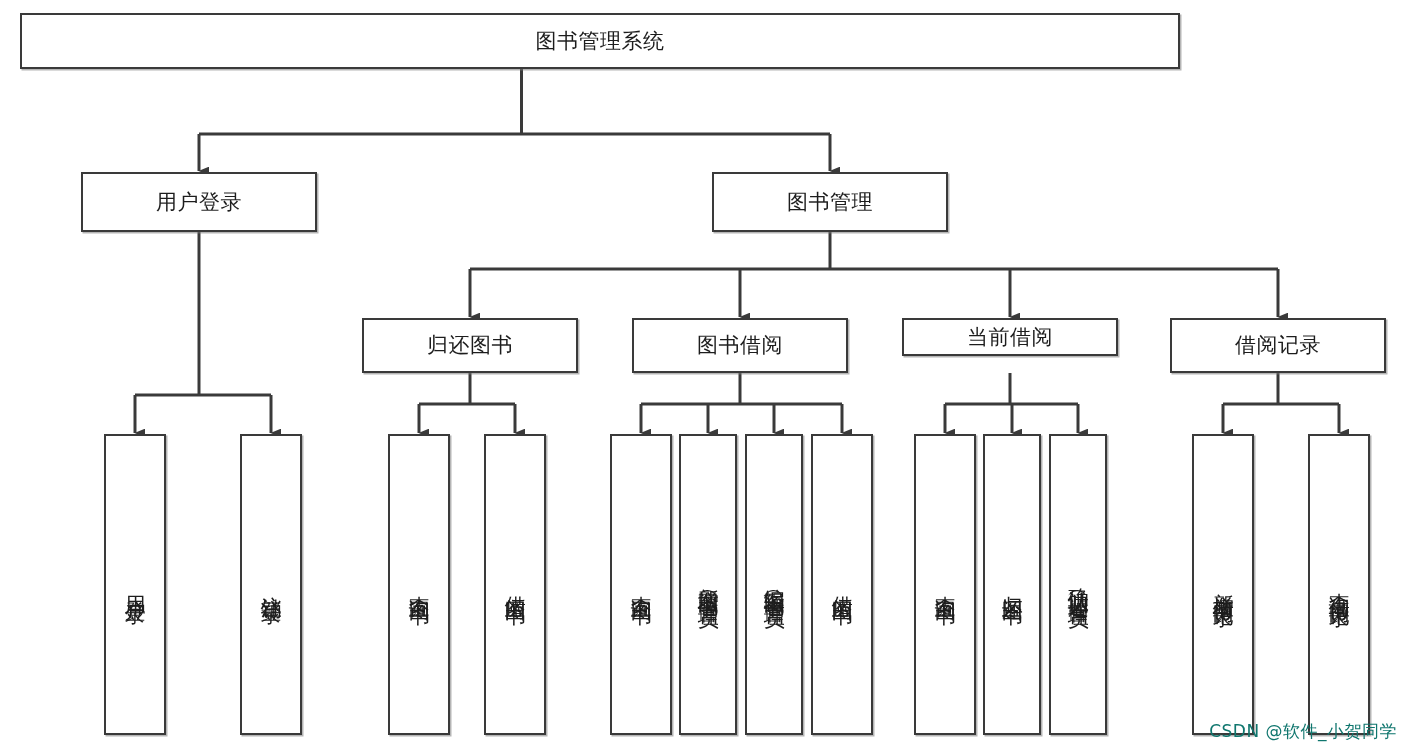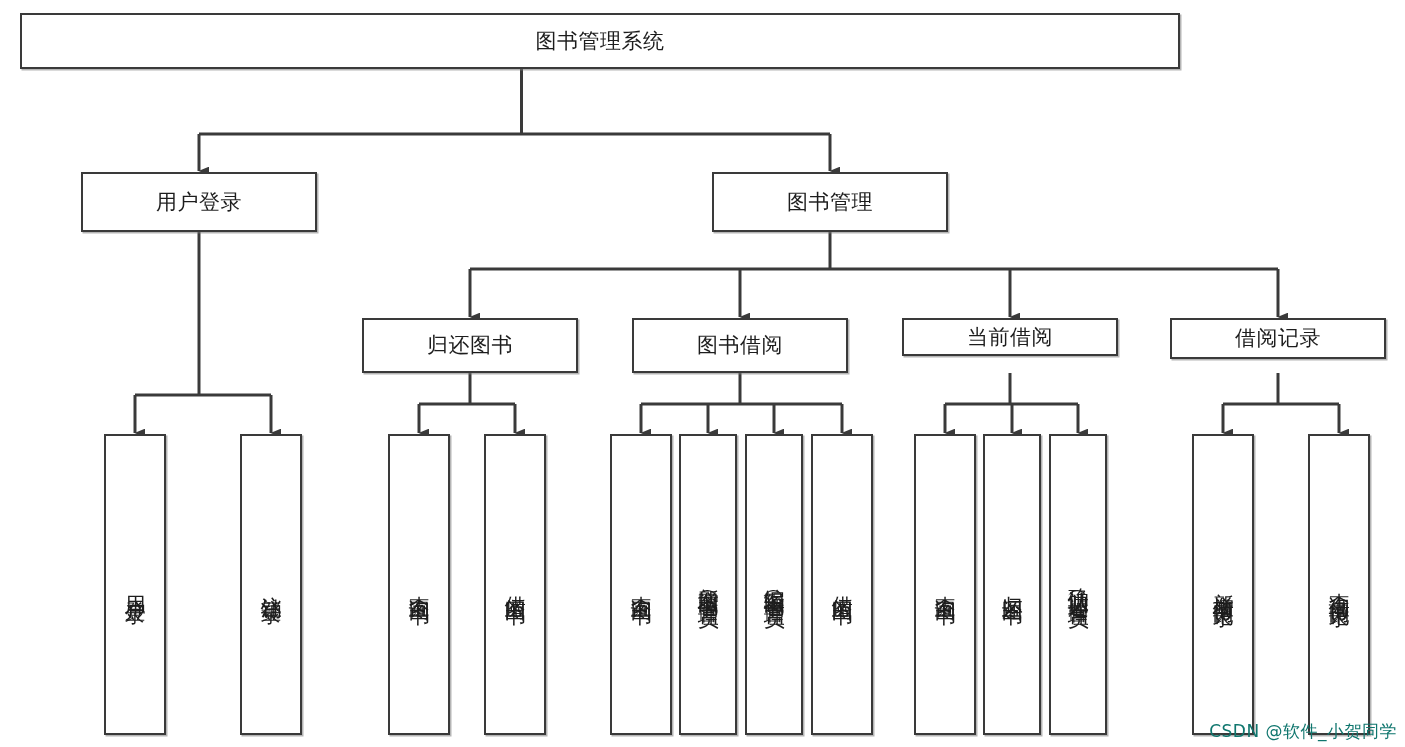--- a/index.html
+++ b/index.html
@@ -131,21 +131,21 @@
       </div>
       <div class="node horizontal" style="left: 362px; top: 318px; width: 216px; height: 55px;">
         <span class="node-label">归还图书</span>
       </div>
       <div class="node horizontal" style="left: 632px; top: 318px; width: 216px; height: 55px; align-items: center;">
         <span class="node-label">图书借阅</span>
       </div>
       <div class="node horizontal" style="left: 902px; top: 318px; width: 216px; height: 38px;">
         <span class="node-label">当前借阅</span>
       </div>
-      <div class="node horizontal" style="left: 1170px; top: 318px; width: 216px; height: 41px;">
+      <div class="node horizontal" style="left: 1170px; top: 318px; width: 216px; height: 55px;">
         <span class="node-label">借阅记录</span>
       </div>
       <div class="node vertical" style="left: 104px; top: 434px; width: 62px; height: 301px;">
         <span class="node-label">用户登录</span>
       </div>
       <div class="node vertical" style="left: 240px; top: 434px; width: 62px; height: 301px;">
         <span class="node-label">注销登录</span>
       </div>
       <div class="node vertical" style="left: 388px; top: 434px; width: 62px; height: 301px;">
         <span class="node-label">查询图书</span>

